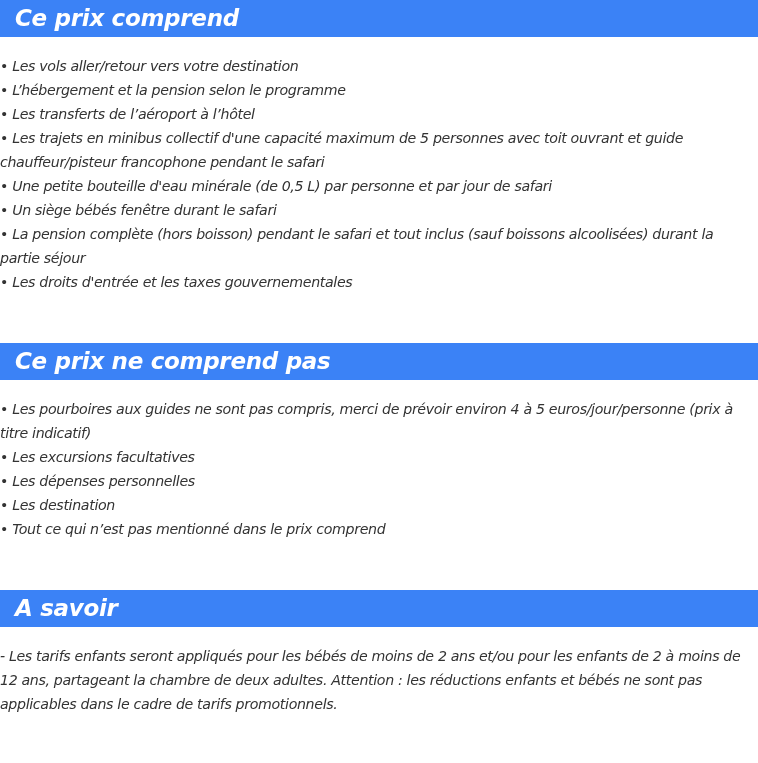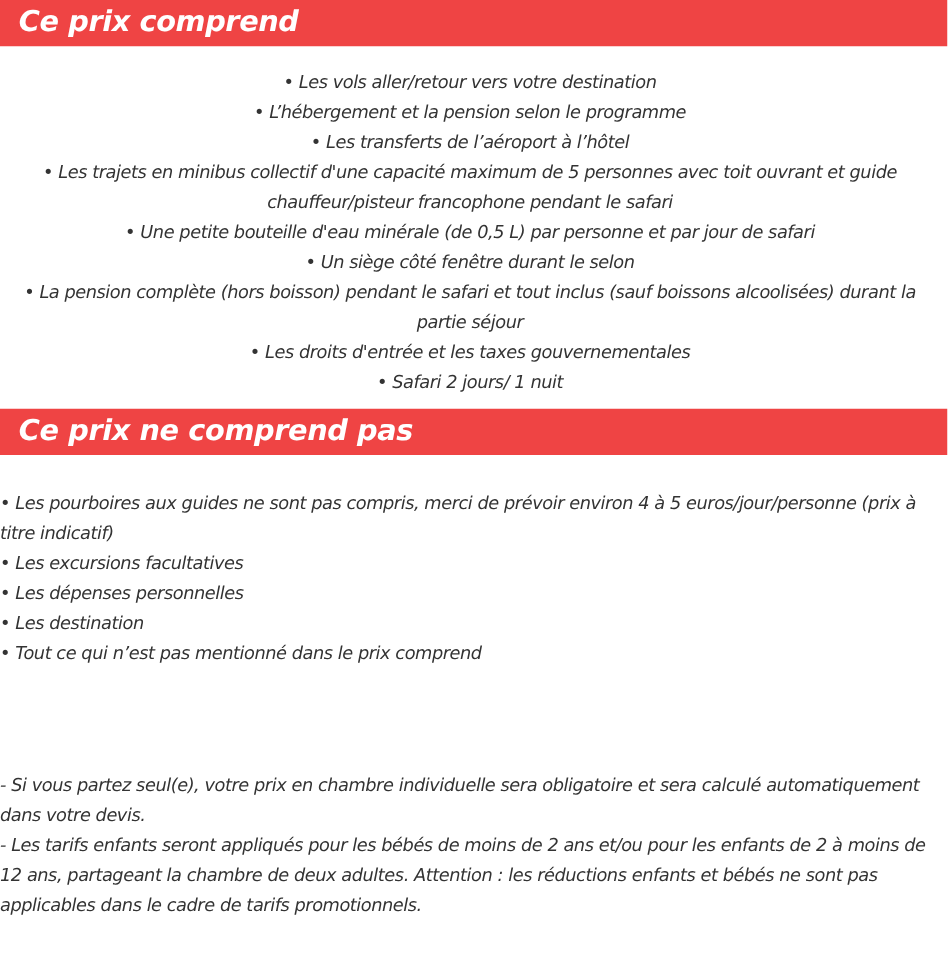--- a/index.html
+++ b/index.html
@@ -1,53 +1,52 @@
 <!DOCTYPE html>
 <html><head>
 <meta charset="utf-8">
 <style>
   html, body { margin: 0; padding: 0; background: #ffffff; }
   body { width: 758px; height: 763px; overflow: hidden; position: relative;
          font-family: "DejaVu Sans", "Liberation Sans", sans-serif; }
   .section { position: absolute; left: 0; width: 758px; }
-  .bar { height: 37px; background: #ef4444; color: #ffffff; box-sizing: border-box;
+  .bar { height: 37px; background: #3b82f6; color: #ffffff; box-sizing: border-box;
          padding-left: 15px; font-size: 23px; font-style: italic; font-weight: bold;
          line-height: 37px; letter-spacing: -0.3px; }
   .list { margin: 0; padding: 0; list-style: none; }
   .list li { font-size: 14.2px; font-style: italic; color: #333333; line-height: 24px;
              letter-spacing: -0.35px; padding-right: 6px; }
-  .content { padding-top: 27px; }
+  .content { padding-top: 17px; }
 </style>
 </head>
 <body>
 
 <div class="section" style="top:0;">
   <div class="bar">Ce prix comprend</div>
-  <ul class="list content" style="padding-top:17px;text-align:center;">
+  <ul class="list content" style="padding-top:17px;">
     <li>• Les vols aller/retour vers votre destination</li>
     <li>• L’hébergement et la pension selon le programme</li>
     <li>• Les transferts de l’aéroport à l’hôtel</li>
     <li>• Les trajets en minibus collectif d'une capacité maximum de 5 personnes avec toit ouvrant et guide chauffeur/pisteur francophone pendant le safari</li>
     <li>• Une petite bouteille d'eau minérale (de 0,5 L) par personne et par jour de safari</li>
-    <li>• Un siège côté fenêtre durant le selon</li>
+    <li>• Un siège bébés fenêtre durant le safari</li>
     <li>• La pension complète (hors boisson) pendant le safari et tout inclus (sauf boissons alcoolisées) durant la partie séjour</li>
     <li>• Les droits d'entrée et les taxes gouvernementales</li>
-    <li>• Safari 2 jours/ 1 nuit</li>
   </ul>
 </div>
 
-<div class="section" style="top:327px;">
+<div class="section" style="top:343px;">
   <div class="bar">Ce prix ne comprend pas</div>
   <ul class="list content">
     <li>• Les pourboires aux guides ne sont pas compris, merci de prévoir environ 4 à 5 euros/jour/personne (prix à titre indicatif)</li>
     <li>• Les excursions facultatives</li>
     <li>• Les dépenses personnelles</li>
     <li>• Les destination</li>
     <li>• Tout ce qui n’est pas mentionné dans le prix comprend</li>
   </ul>
 </div>
 
 <div class="section" style="top:590px;">
+  <div class="bar">A savoir</div>
   <ul class="list content">
-    <li>- Si vous partez seul(e), votre prix en chambre individuelle sera obligatoire et sera calculé automatiquement dans votre devis.</li>
     <li>- Les tarifs enfants seront appliqués pour les bébés de moins de 2 ans et/ou pour les enfants de 2 à moins de 12 ans, partageant la chambre de deux adultes. Attention : les réductions enfants et bébés ne sont pas applicables dans le cadre de tarifs promotionnels.</li>
   </ul>
 </div>
 
 </body></html>

